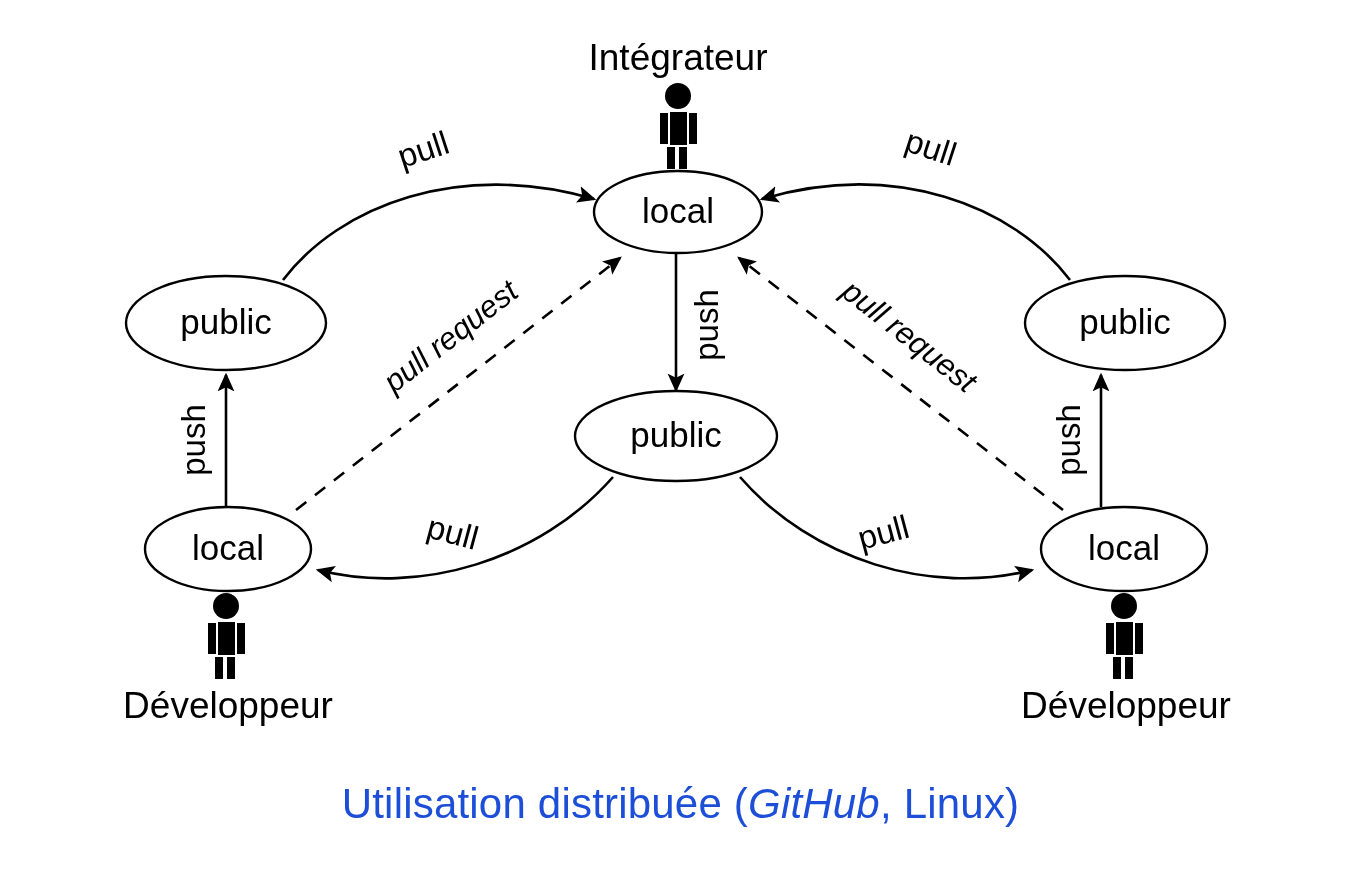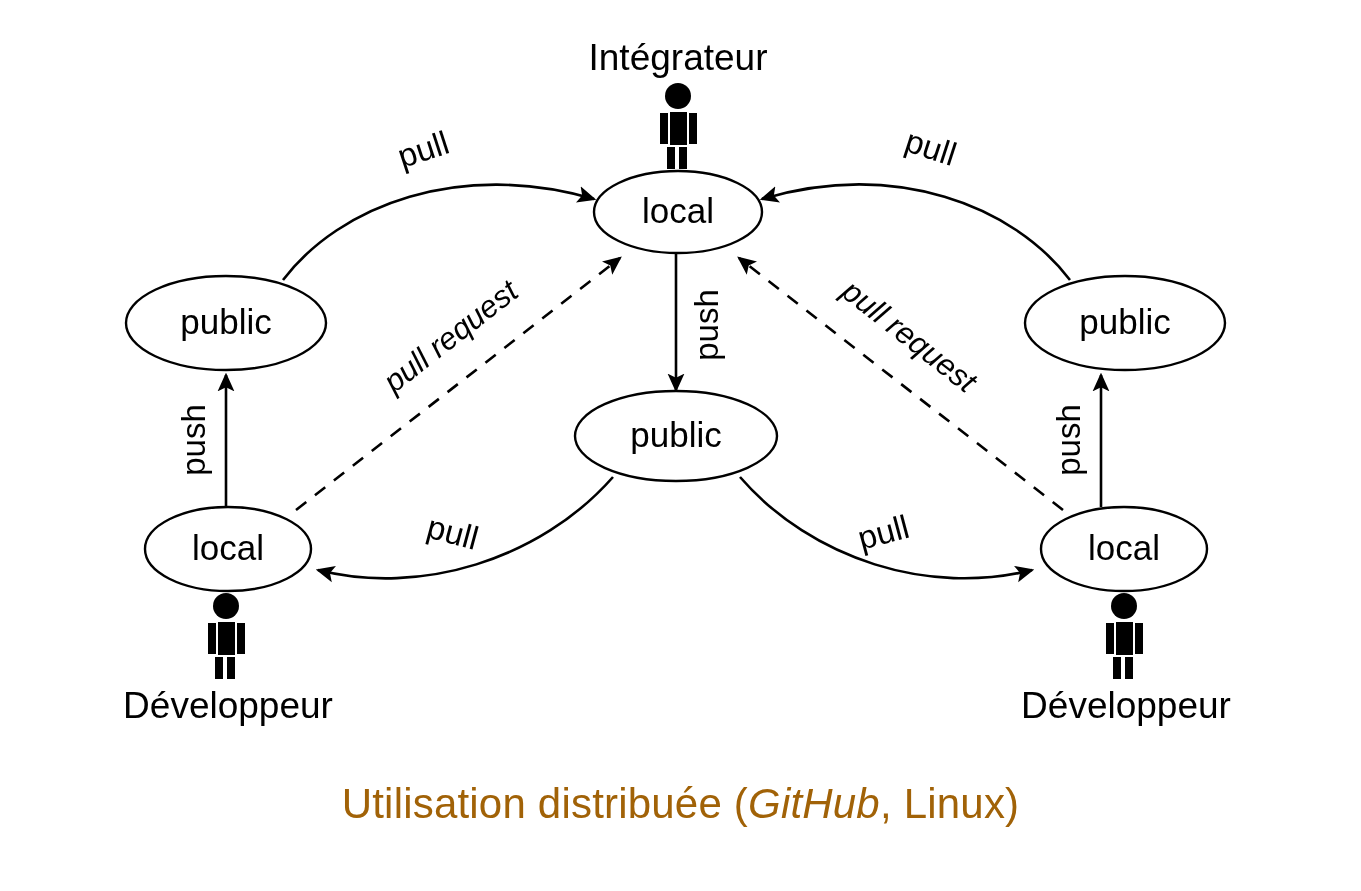--- a/index.html
+++ b/index.html
@@ -208,17 +208,17 @@
       <rect class="figure-part" x="1106" y="623" width="8" height="31"></rect>
       <rect class="figure-part" x="1116" y="622" width="17" height="33"></rect>
       <rect class="figure-part" x="1135" y="623" width="8" height="31"></rect>
       <rect class="figure-part" x="1113" y="657" width="8" height="22"></rect>
       <rect class="figure-part" x="1125" y="657" width="8" height="22"></rect>
     </g>
     <text class="actor-label" x="1126" y="708">Développeur</text>
 
   </svg>
 
-  <div class="caption" style="top: 780px; color: #a16207;">
+  <div class="caption" style="top: 780px; color: #1d4ed8;">
     <span>Utilisation distribuée (</span><span class="em">GitHub</span><span>, Linux)</span>
   </div>
 
 </div>
 
 </body></html>

